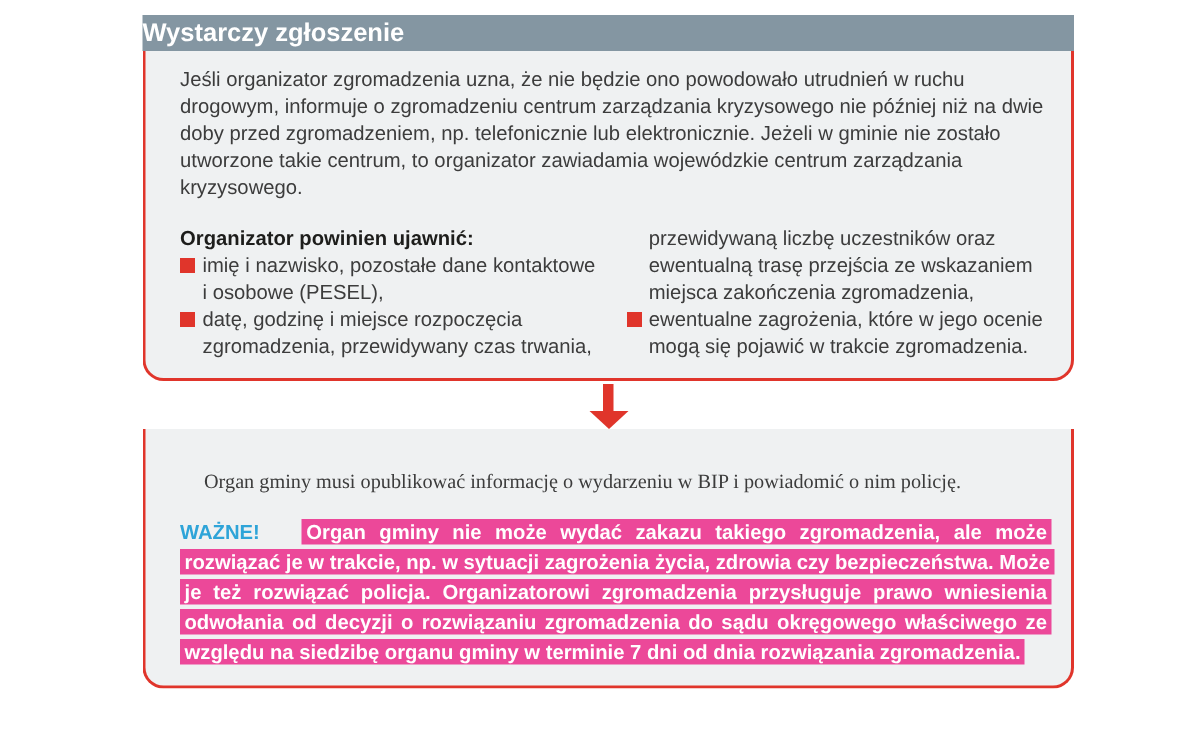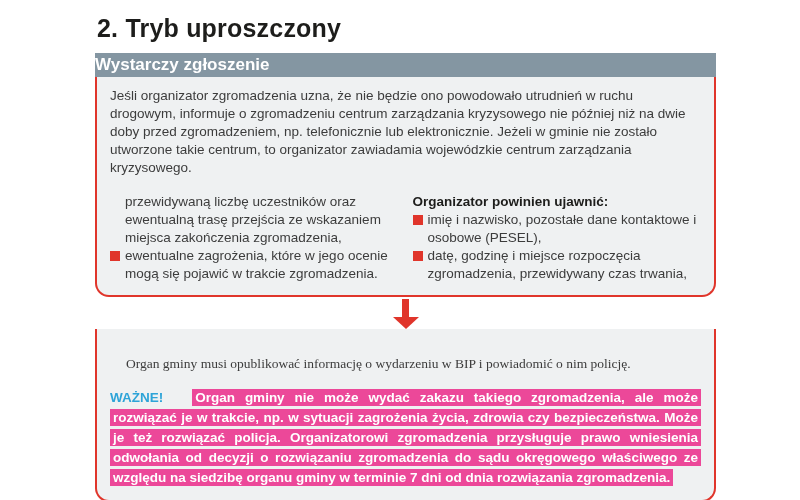--- a/index.html
+++ b/index.html
@@ -31,21 +31,21 @@
     text-align: left;
     height: 24px;
     line-height: 24px;
   }
 
   .box-body {
     border: 2px solid #e0352b;
     border-top: none;
     border-radius: 0 0 14px 14px;
     background: #eff1f2;
-    padding: 10px 13px 12px 13px;
+    padding: 10px 13px 12px 23px;
     font-size: 13.5px;
     line-height: 1.33;
     color: #3c3c3c;
   }
 
   .intro { margin: 0 0 16px 0; }
 
   .columns { display: flex; gap: 14px; }
   .col { flex: 1 1 0; }
 
@@ -99,45 +99,44 @@
     padding: 1px 3px;
     -webkit-box-decoration-break: clone;
     box-decoration-break: clone;
   }
 </style>
 </head>
 <body>
 
 <div class="page">
 
-  <h1 class="page-title">2. Tryb uproszczony</h1>
 
   <section class="box">
     <div class="box-header">
       <span>Wystarczy zgłoszenie</span>
     </div>
     <div class="box-body">
       <p class="intro">Jeśli organizator zgromadzenia uzna, że nie będzie ono powodowało utrudnień w ruchu drogowym, informuje o zgromadzeniu centrum zarządzania kryzysowego nie później niż na dwie doby przed zgromadzeniem, np. telefonicznie lub elektronicznie. Jeżeli w gminie nie zostało utworzone takie centrum, to organizator zawiadamia wojewódzkie centrum zarządzania kryzysowego.</p>
       <div class="columns">
         <div class="col">
-          <p class="continuation">przewidywaną liczbę uczestników oraz ewentualną trasę przejścia ze wskazaniem miejsca zakończenia zgromadzenia,</p>
-          <div class="bullet-item">
-            <span class="bullet"></span>
-            <span class="bullet-text">ewentualne zagrożenia, które w jego ocenie mogą się pojawić w trakcie zgromadzenia.</span>
-          </div>
-        </div>
-        <div class="col">
           <p class="list-heading">Organizator powinien ujawnić:</p>
           <div class="bullet-item">
             <span class="bullet"></span>
             <span class="bullet-text">imię i nazwisko, pozostałe dane kontaktowe i osobowe (PESEL),</span>
           </div>
           <div class="bullet-item">
             <span class="bullet"></span>
             <span class="bullet-text">datę, godzinę i miejsce rozpoczęcia zgromadzenia, przewidywany czas trwania,</span>
+          </div>
+        </div>
+        <div class="col">
+          <p class="continuation">przewidywaną liczbę uczestników oraz ewentualną trasę przejścia ze wskazaniem miejsca zakończenia zgromadzenia,</p>
+          <div class="bullet-item">
+            <span class="bullet"></span>
+            <span class="bullet-text">ewentualne zagrożenia, które w jego ocenie mogą się pojawić w trakcie zgromadzenia.</span>
           </div>
         </div>
       </div>
     </div>
   </section>
 
   <div class="arrow">
     <div class="arrow-stem"></div>
     <div class="arrow-head"></div>
   </div>

